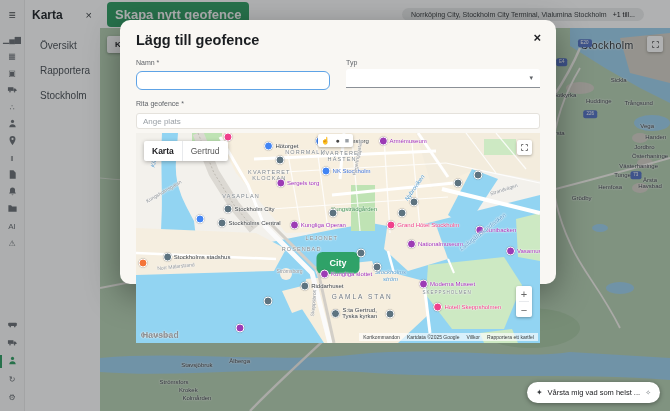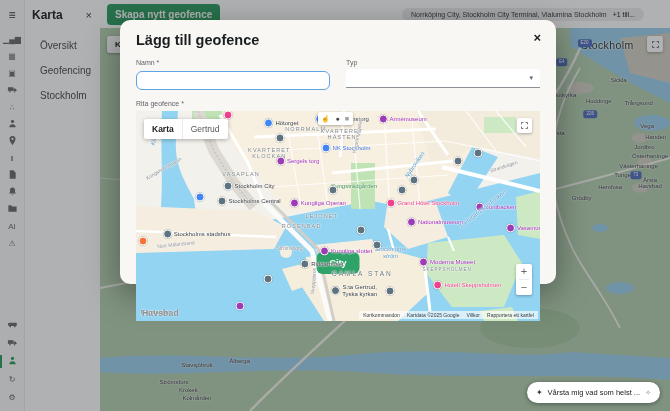--- a/index.html
+++ b/index.html
@@ -23,21 +23,21 @@
   .side-head{display:flex;align-items:center;padding:8px 8px 4px 8px;}
   .side-title{font-size:12px;font-weight:bold;color:#1f2428;}
   .side-close{margin-left:auto;font-size:11px;color:#3c4043;cursor:pointer;}
   .side-items{margin-top:14px;}
   .side-item{font-size:10px;color:#4a5056;padding:0 0 0 16px;margin-bottom:14px;cursor:pointer;}
 
   
   .topbar{position:absolute;left:100px;right:0;top:0;height:28px;background:#fff;z-index:9;
           display:flex;align-items:center;}
   .create-geo{margin-left:7px;background:#2f9e63;color:#fff;border:none;border-radius:4px;
-              font-size:10px;font-weight:bold;padding:5px 8px;cursor:pointer;font-family:inherit;}
+              font-size:13px;font-weight:bold;padding:5px 8px;cursor:pointer;font-family:inherit;}
   .chip{margin-left:auto;margin-right:26px;background:#eceded;border-radius:10px;padding:3px 9px;
         display:flex;align-items:center;gap:6px;font-size:7px;color:#3c4043;cursor:pointer;white-space:nowrap;}
   .chip .more{color:#202124;}
 
   
   .bgmap{position:absolute;left:100px;top:28px;right:0;bottom:0;background:#b7d2b4;z-index:1;overflow:hidden;}
   .bgmap svg.base{position:absolute;inset:0;width:100%;height:100%;}
   .pos-label{position:absolute;transform:translate(-50%,-50%);white-space:pre-line;text-align:center;}
   .bg-label{font-size:6px;color:#40464c;text-shadow:0 0 2px #fff,0 0 2px #fff;}
   .bg-label.city{font-size:10.5px;color:#2b3237;letter-spacing:.4px;}
@@ -238,21 +238,21 @@
 </div>
 
 <div class="sidebar">
   <div class="side-head">
     <span class="side-title">Karta</span>
     <span class="side-close">×</span>
   </div>
   <div class="side-items">
 
   <div class="side-item"><span>Översikt</span></div>
-      <div class="side-item"><span>Geofencing</span></div>
+      <div class="side-item"><span>Rapportera</span></div>
       <div class="side-item"><span>Stockholm</span></div>
     </div>
 </div>
 
 <div class="topbar">
   <button class="create-geo">Skapa nytt geofence</button>
   <div class="chip">
     <span>Norrköping City, Stockholm City Terminal, Vialumina Stockholm</span>
     <span class="more">+1 till...</span>
   </div>
@@ -359,20 +359,21 @@
     </div>
     <div class="form-col">
       <label class="field-label">Typ</label>
       <div class="type-select">
         <span class="chev">▾</span>
       </div>
     </div>
   </div>
 
   <label class="field-label draw-label">Rita geofence *</label>
+  <input class="place-input" type="text" placeholder="Ange plats" style="">
 
   <div class="gmap">
     <svg class="base" viewBox="0 0 404 210" preserveAspectRatio="none">
       <rect width="404" height="210" fill="#f3f1ec"></rect>
       <polygon points="80,0 340,0 345,55 300,95 150,100 100,40" fill="#f7efdf"></polygon>
       <polygon points="280,0 404,0 404,48 340,36 296,55" fill="#f3ecdd"></polygon>
       <path d="M26,0 L42,0 L40,28 C38,55 50,72 58,88 L60,105 L40,118 L24,110 C28,70 24,35 26,0 Z" fill="#92d4f2"></path>
       <path d="M0,112 L60,106 L120,112 L168,120 L185,135 L178,210 L0,210 Z" fill="#92d4f2"></path>
       <path d="M120,112 L200,96 L235,90 L268,96 L300,88 L404,62 L404,210 L178,210 L168,140 L140,124 Z" fill="#92d4f2"></path>
       <polygon points="336,36 362,46 330,95 312,82" fill="#92d4f2"></polygon>

